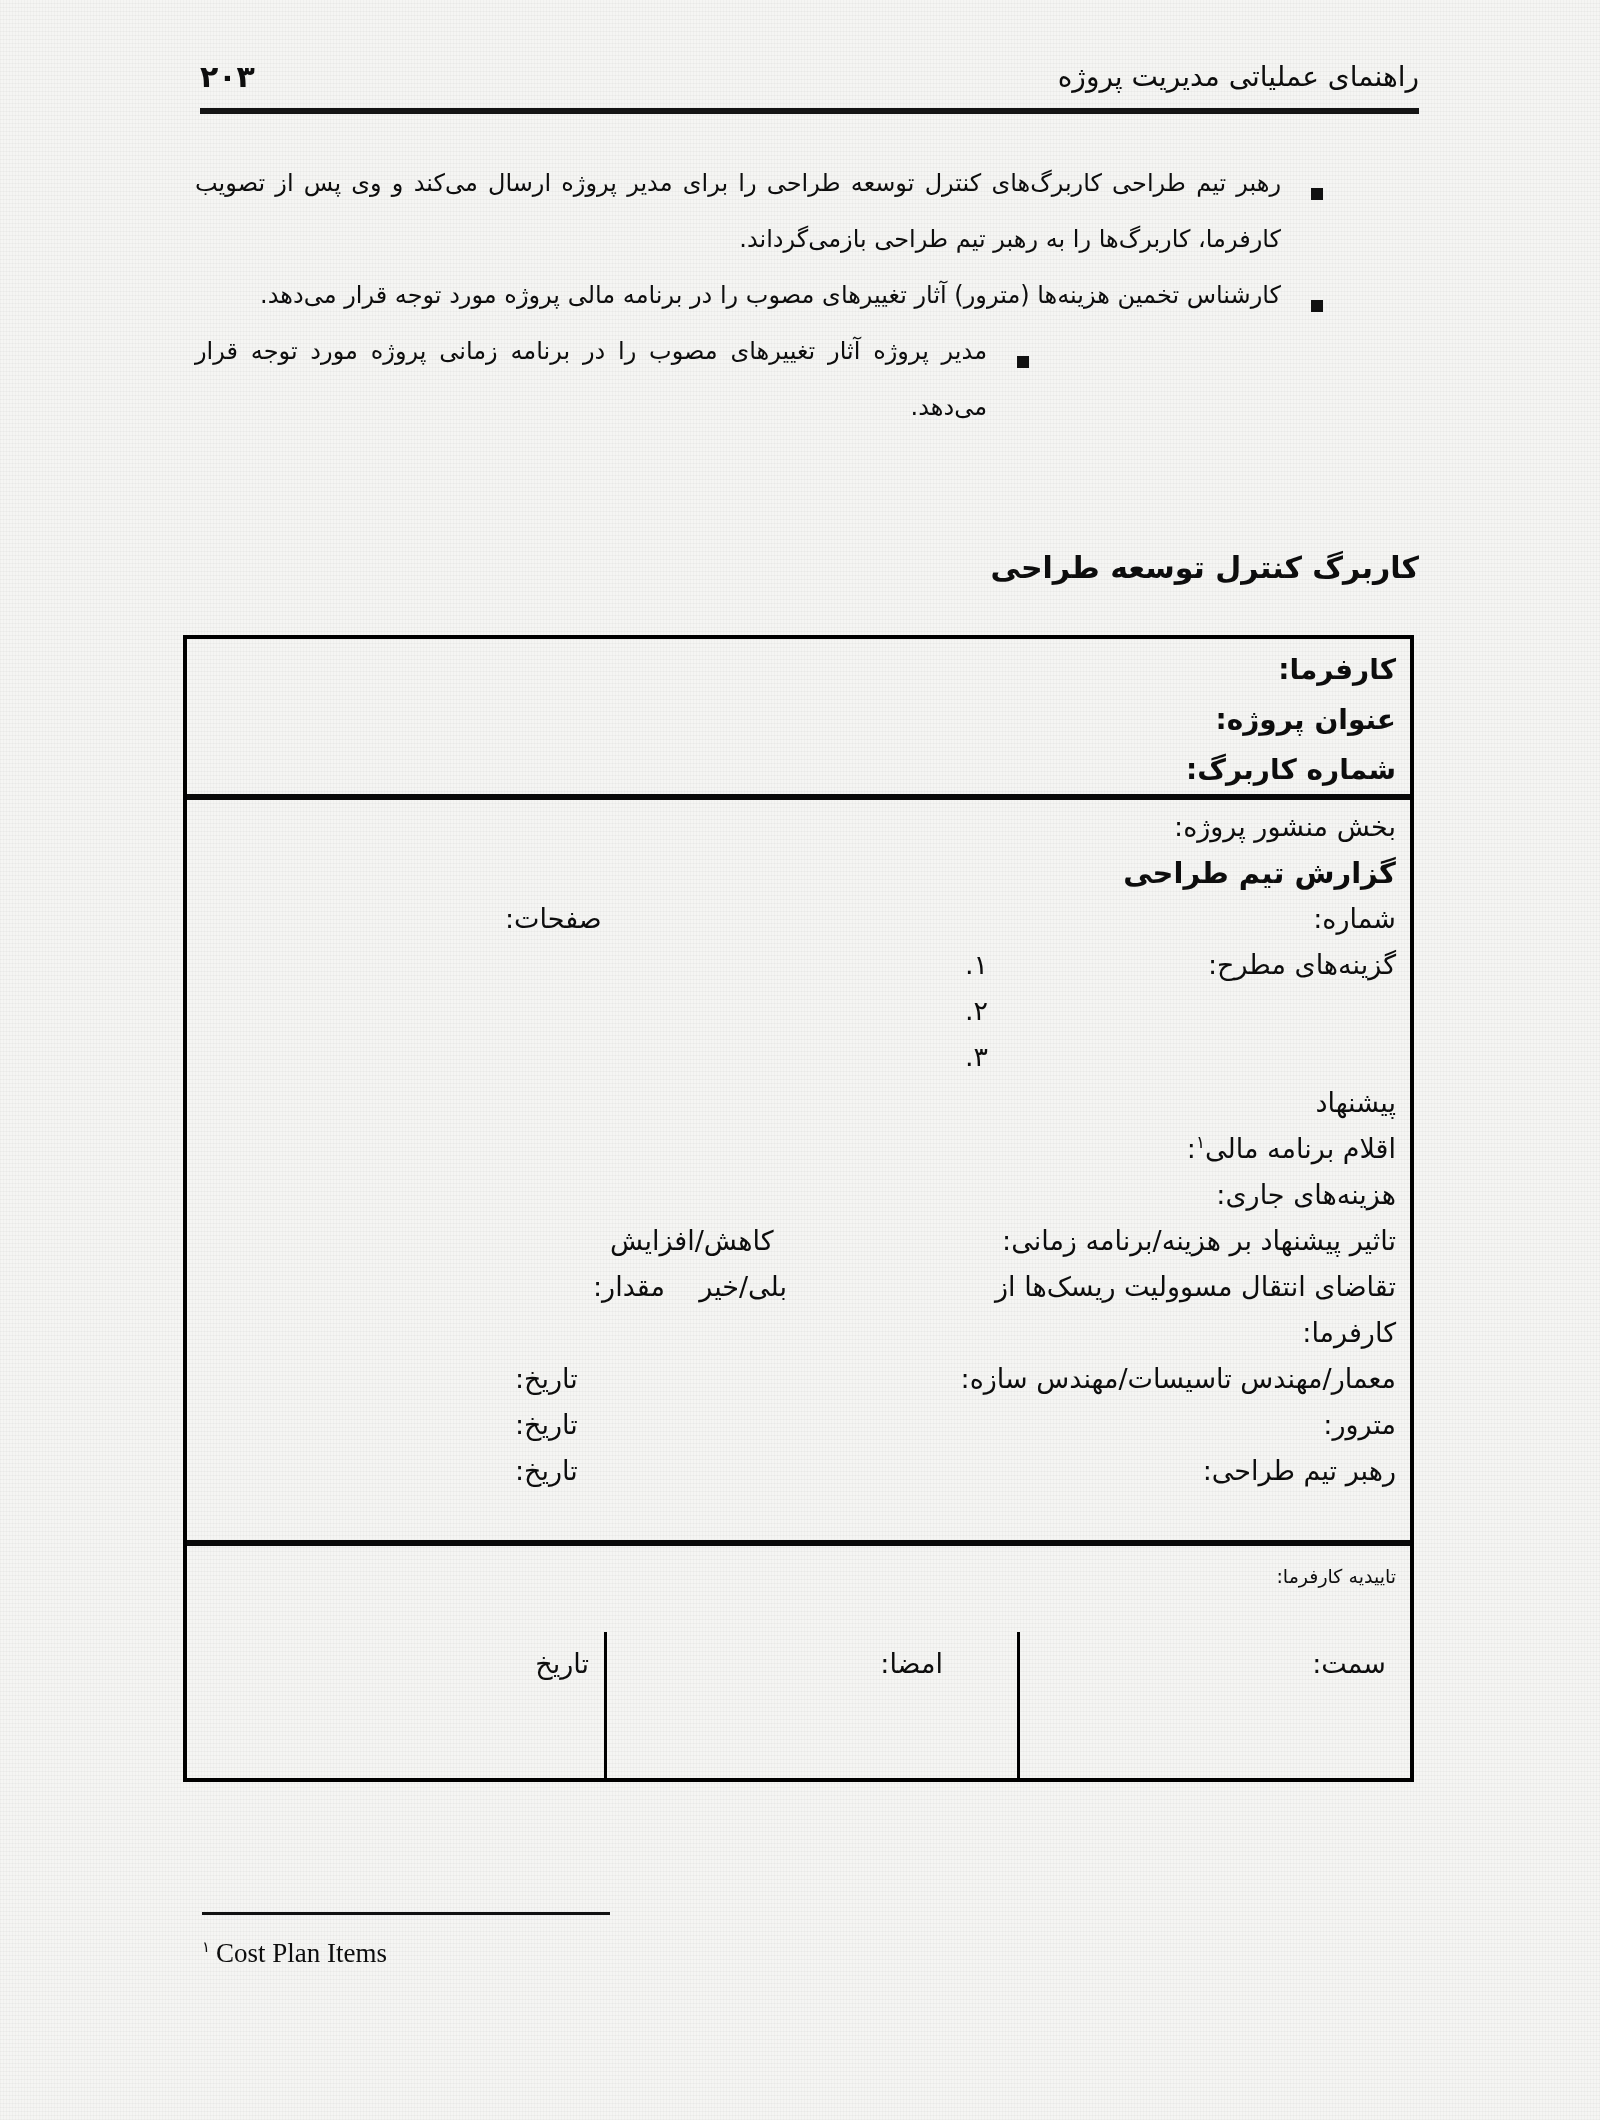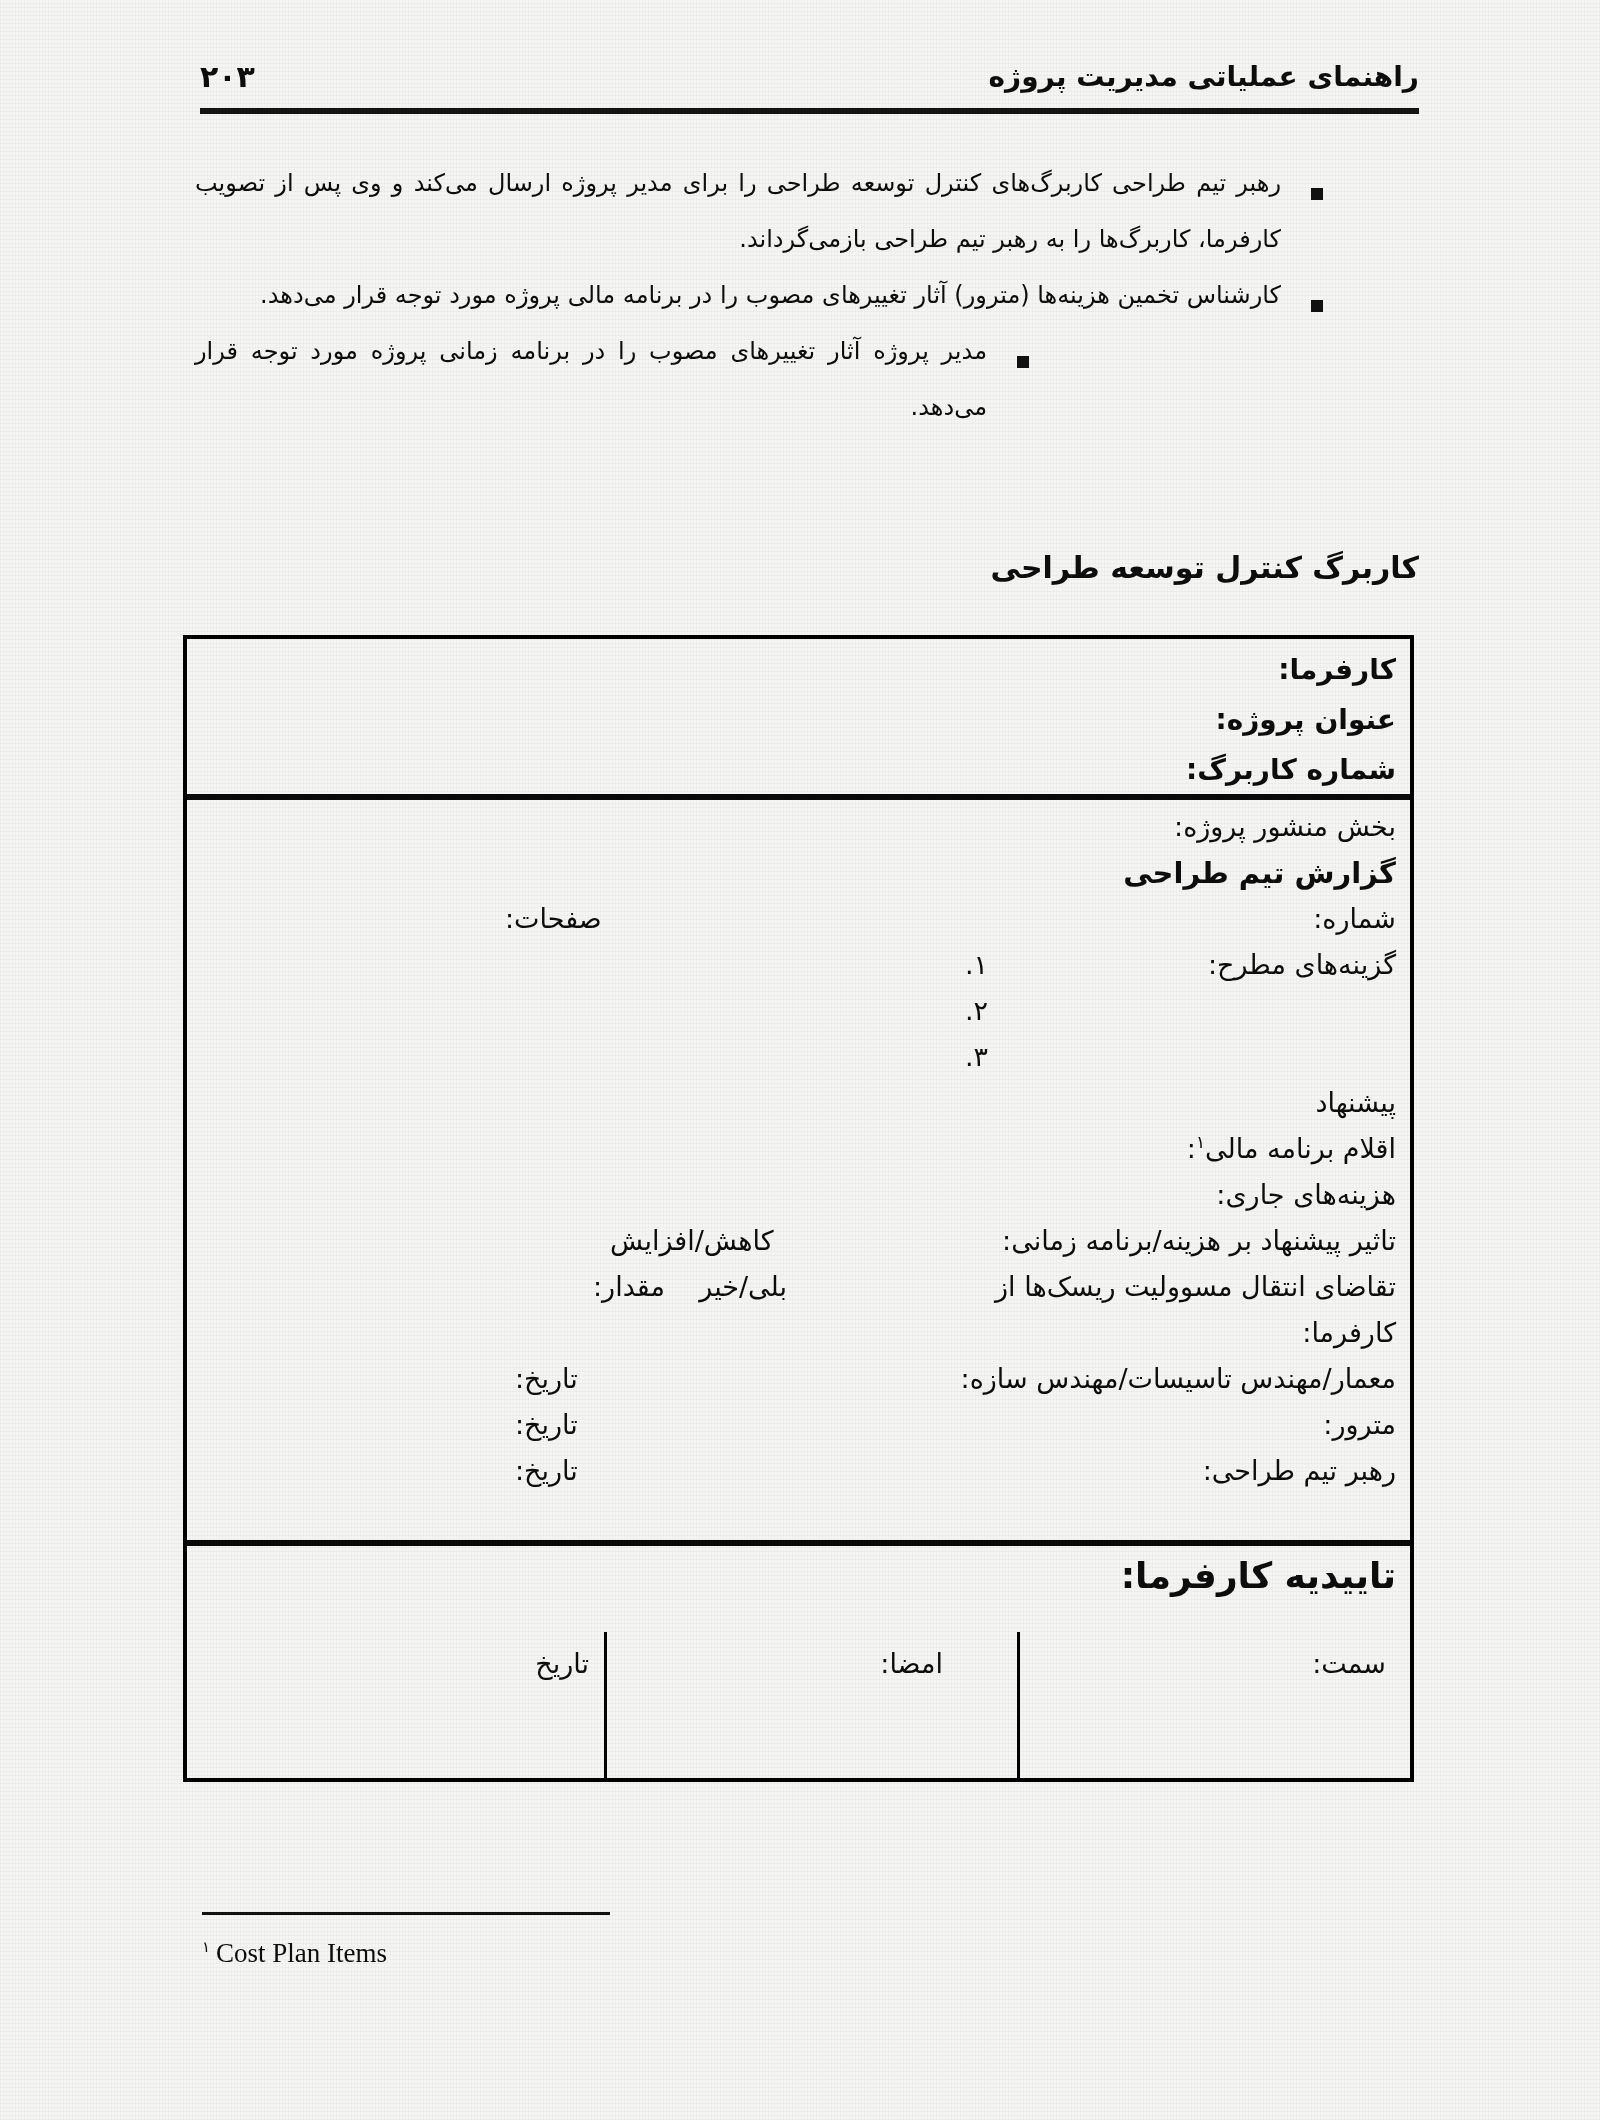--- a/index.html
+++ b/index.html
@@ -16,21 +16,21 @@
     font-family:"DejaVu Sans",sans-serif;
     overflow:hidden;
   }
   
   .hdr{
     position:absolute;top:60px;left:200px;right:181px;
     display:flex;justify-content:space-between;align-items:flex-start;
     border-bottom:6px solid #141414;
     padding-bottom:14px;
   }
-  .hdr-title{font-size:28px;font-weight:bold;line-height:34px;}
+  .hdr-title{font-size:28px;font-weight:normal;line-height:34px;}
   .hdr-page{font-size:30px;font-weight:bold;line-height:34px;}
   
   .bullets{position:absolute;top:155px;right:181px;width:1238px;}
   .bullet{
     position:relative;
     font-size:24px;line-height:56px;
     text-align:justify;
     padding:0 138px 0 14px;
   }
   .bullet .marker{
@@ -58,21 +58,21 @@
   .frow.title-row{font-size:29px;font-weight:bold;}
   .frow sup{font-size:17px;line-height:0;}
   .frow .val{position:absolute;top:0;white-space:pre;}
   .val-pages{left:304px;}
   .val-change{left:409px;}
   .val-yesno{left:392px;}
   .val-date{left:314px;}
   .num{position:absolute;top:0;left:764px;}
   .stretch{display:inline-block;width:366px;text-align:justify;text-align-last:justify;}
   .secC{position:relative;height:232px;box-sizing:border-box;}
-  .approval-title{padding:10px 14px 0;font-size:36px;font-weight:bold;line-height:40px;}
+  .approval-title{padding:10px 14px 0;font-size:19px;font-weight:normal;line-height:40px;}
   .sig-row{position:absolute;top:86px;bottom:0;left:0;right:0;display:flex;}
   .sig-cell{box-sizing:border-box;font-size:27px;padding-top:12px;line-height:40px;}
   .cell-position{width:393px;border-left:3px solid #000;padding-right:24px;}
   .cell-signature{width:413px;border-left:3px solid #000;padding-right:74px;}
   .cell-date{flex:1;padding-right:15px;}
   
   .footnote-rule{position:absolute;left:202px;top:1912px;width:408px;border-top:3px solid #111;}
   .footnote{
     position:absolute;left:202px;top:1936px;direction:ltr;
     font-family:"Liberation Serif",serif;font-size:27px;line-height:34px;

